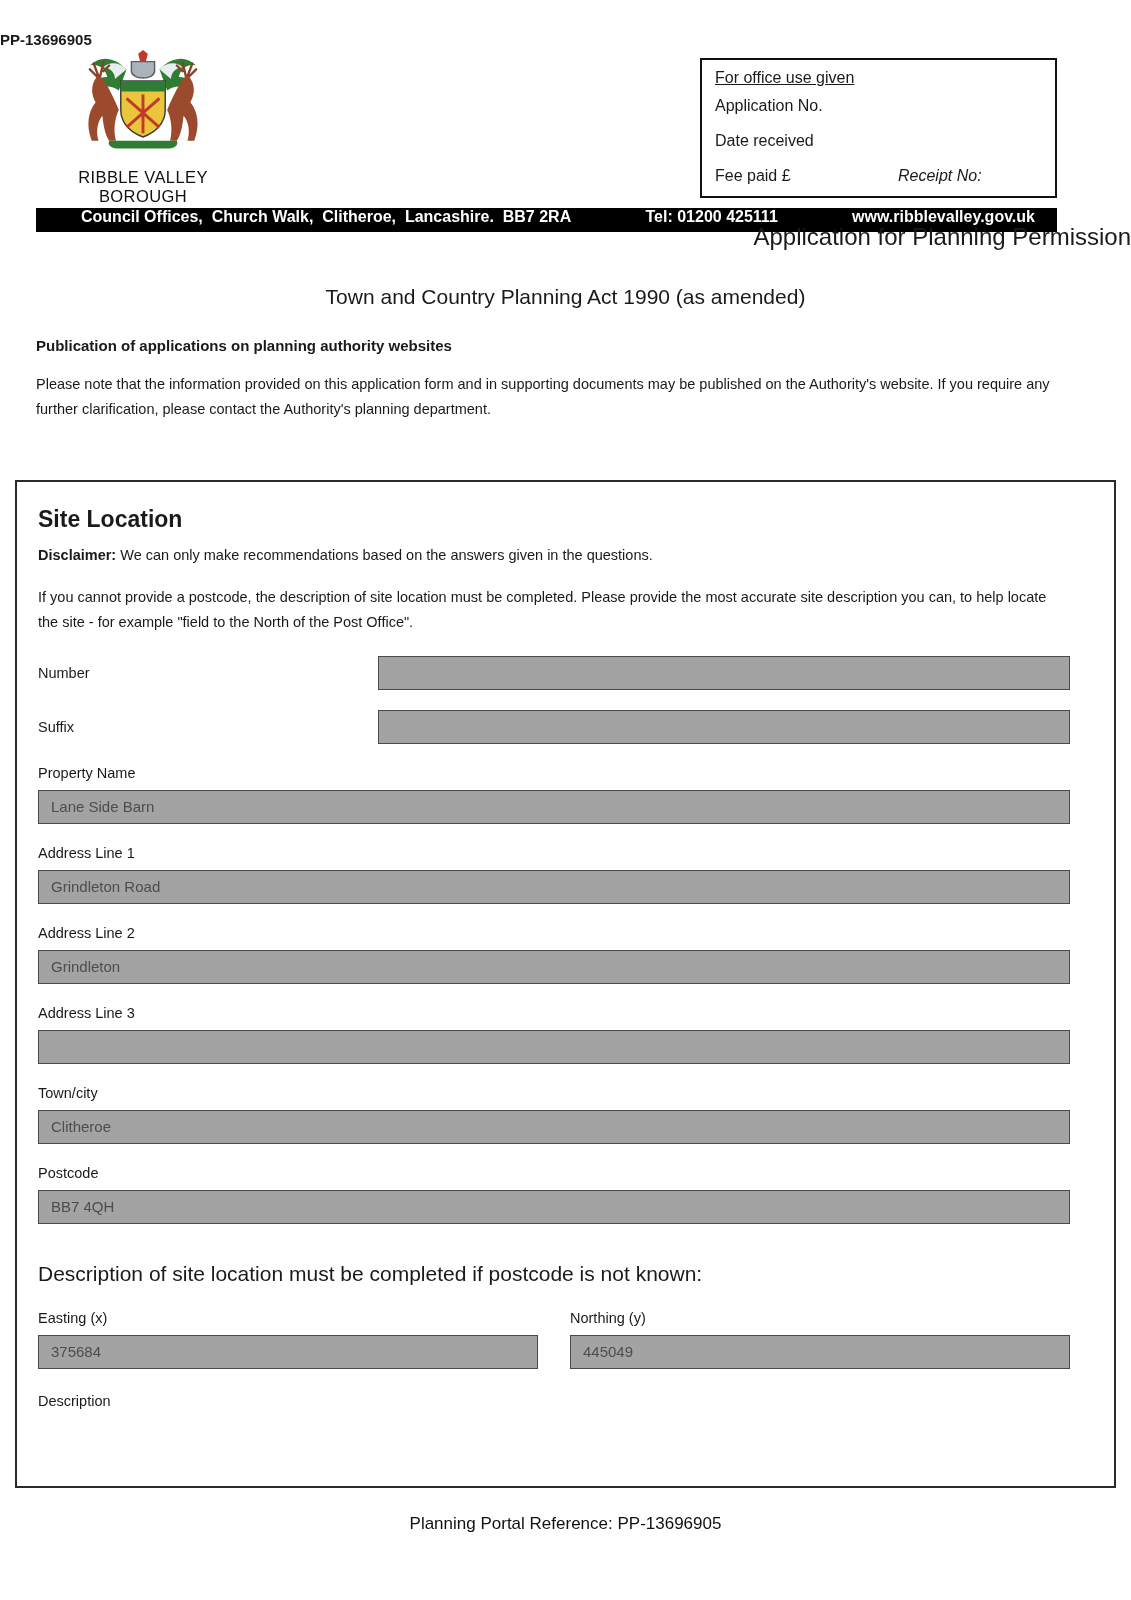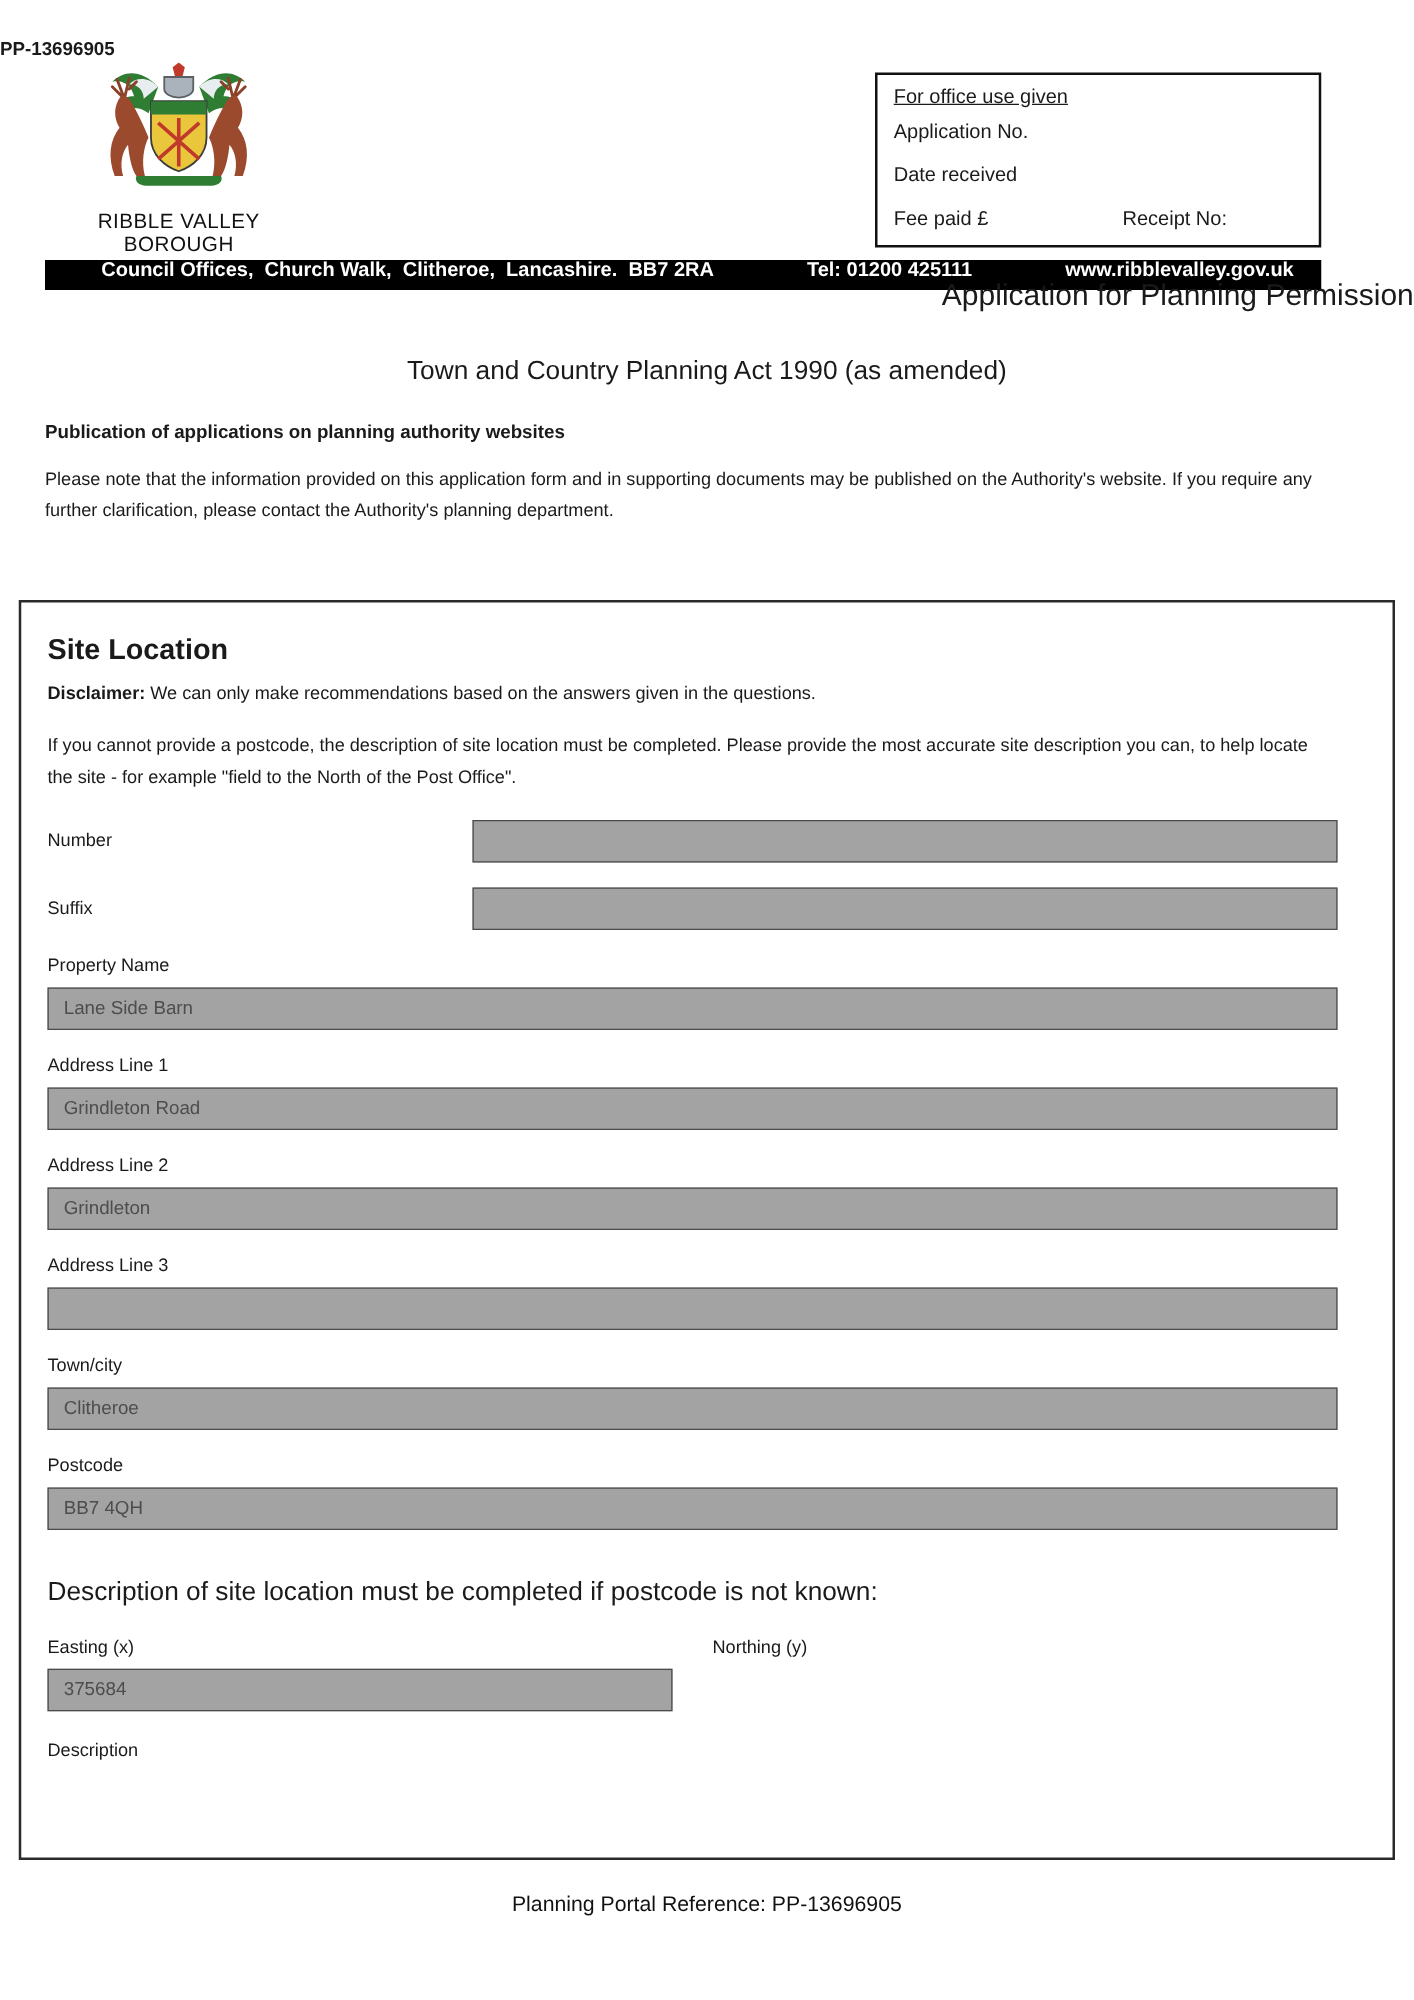--- a/index.html
+++ b/index.html
@@ -15,21 +15,21 @@
   .crest { display: block; margin: 0 auto; width: 148px; height: 116px; }
   .council-name { font-family: Liberation Sans, sans-serif; font-size: 16.5px; line-height: 1.15;
                   letter-spacing: 0.4px; color: #111; margin-top: 2px; }
 
   
   .office-box { position: absolute; left: 700px; top: 58px; width: 357px; height: 140px;
                 border: 2px solid #111; padding: 9px 13px; font-size: 16px; }
   .office-title { text-decoration: underline; margin-bottom: 10px; }
   .office-row { margin-bottom: 17px; }
   .fee-row { position: relative; margin-bottom: 0; }
-  .fee-row .receipt { position: absolute; left: 183px; top: 0; }
+  .fee-row .receipt { position: absolute; left: 183px; top: 0; font-style: italic; }
 
   
   .address-bar { position: absolute; left: 36px; top: 208px; width: 1021px; height: 24px;
                  background: #000; color: #fff; font-weight: bold; font-size: 16px;
                  display: flex; align-items: flex-start; justify-content: space-between;
                  padding: 0 22px 0 45px; }
   .address-bar span { white-space: pre; }
 
   .main-title { position: absolute; top: 223px; left: 0; width: 100%; text-align: right;
                 font-size: 24px; font-weight: 400; }
@@ -178,20 +178,21 @@
 
     <div class="desc-heading">Description of site location must be completed if postcode is not known:</div>
 
     <div class="coord-row">
       <div class="coord-col">
         <label>Easting (x)</label>
         <input class="txt" type="text" value="375684" style="">
       </div>
       <div class="coord-col">
         <label>Northing (y)</label>
+        <input class="txt" type="text" value="445049" style="">
       </div>
     </div>
 
     <label class="desc-label">Description</label>
   </div>
 
   <div class="footer">Planning Portal Reference: PP-13696905</div>
 
 </div>
 

